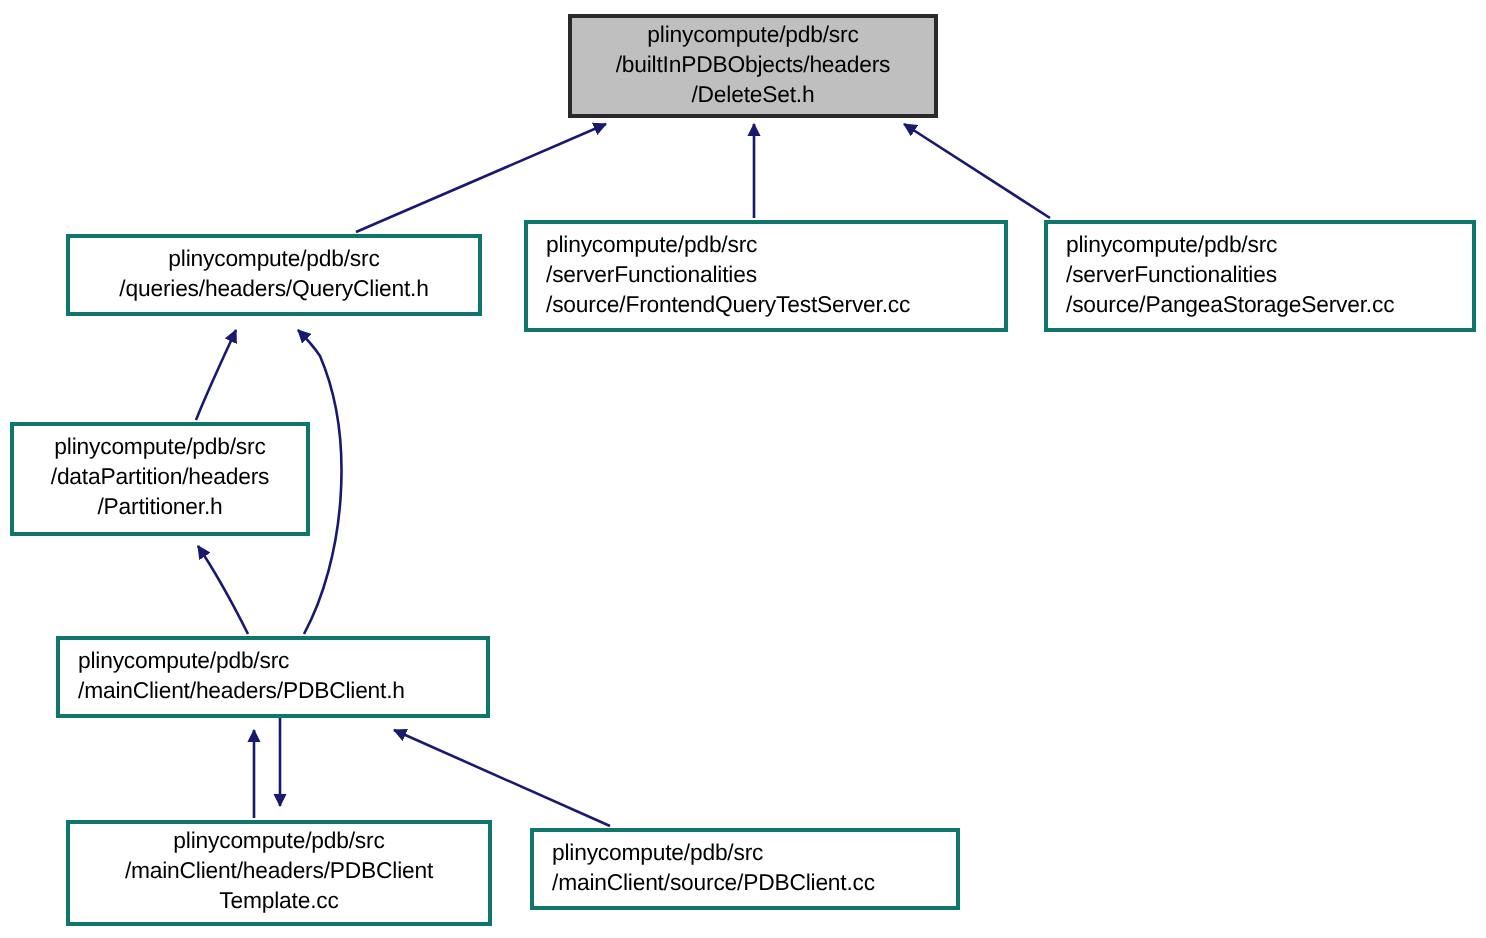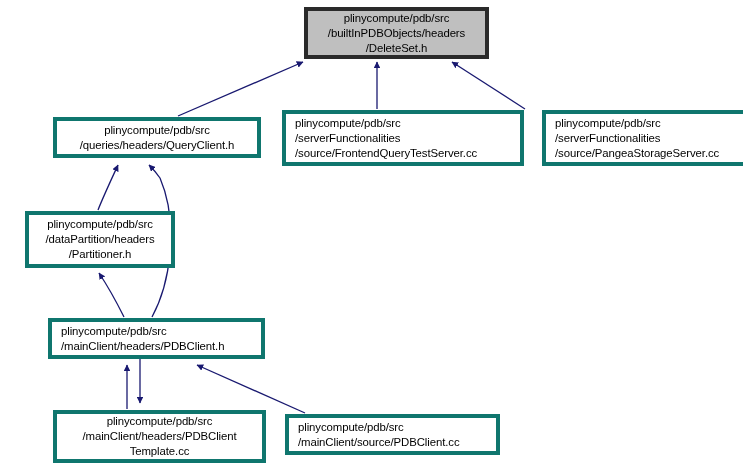--- a/index.html
+++ b/index.html
@@ -19,33 +19,32 @@
     position: absolute;
     left: 0;
     top: 0;
     width: 743px;
     height: 469px;
     pointer-events: none;
   }
   .node {
     position: absolute;
     box-sizing: border-box;
-    border: 4px solid #0f766e;
+    border: 2px solid #0f766e;
     background: #ffffff;
     display: flex;
     align-items: center;
     justify-content: center;
     text-align: center;
     color: #000000;
     font-size: 11.4px;
     line-height: 15px;
     letter-spacing: -0.1px;
     white-space: pre-line;
     z-index: 2;
-    margin-left: 20px;
   }
   .node.root {
     background: #bfbfbf;
     border-color: #2a2a2a;
   }
   .node.align-left {
     justify-content: flex-start;
     text-align: left;
     padding-left: 9px;
   }

